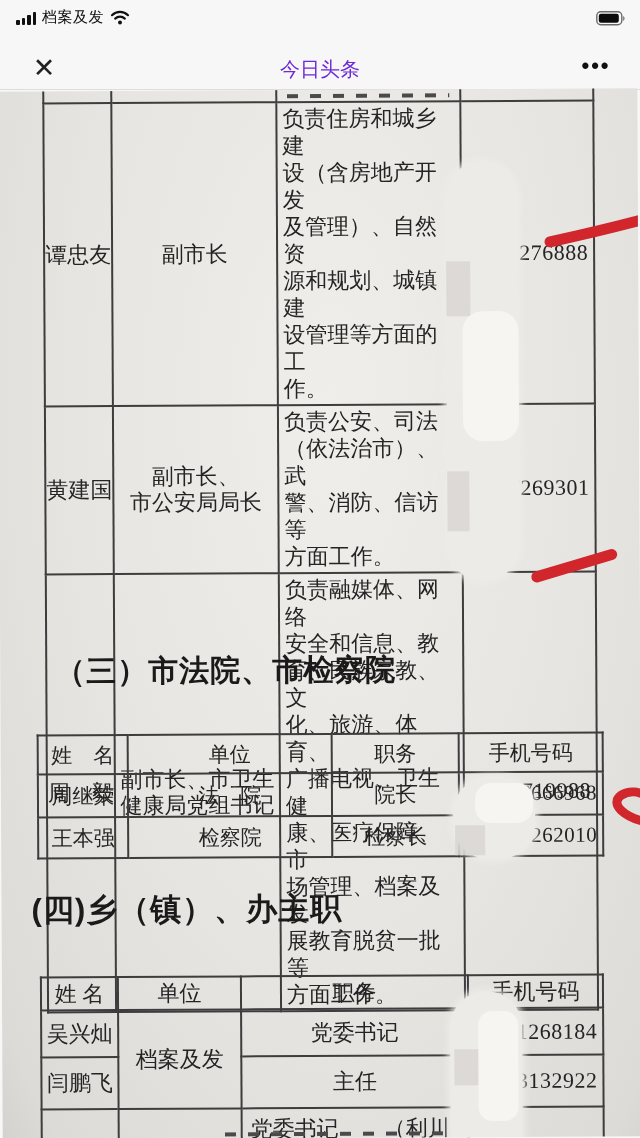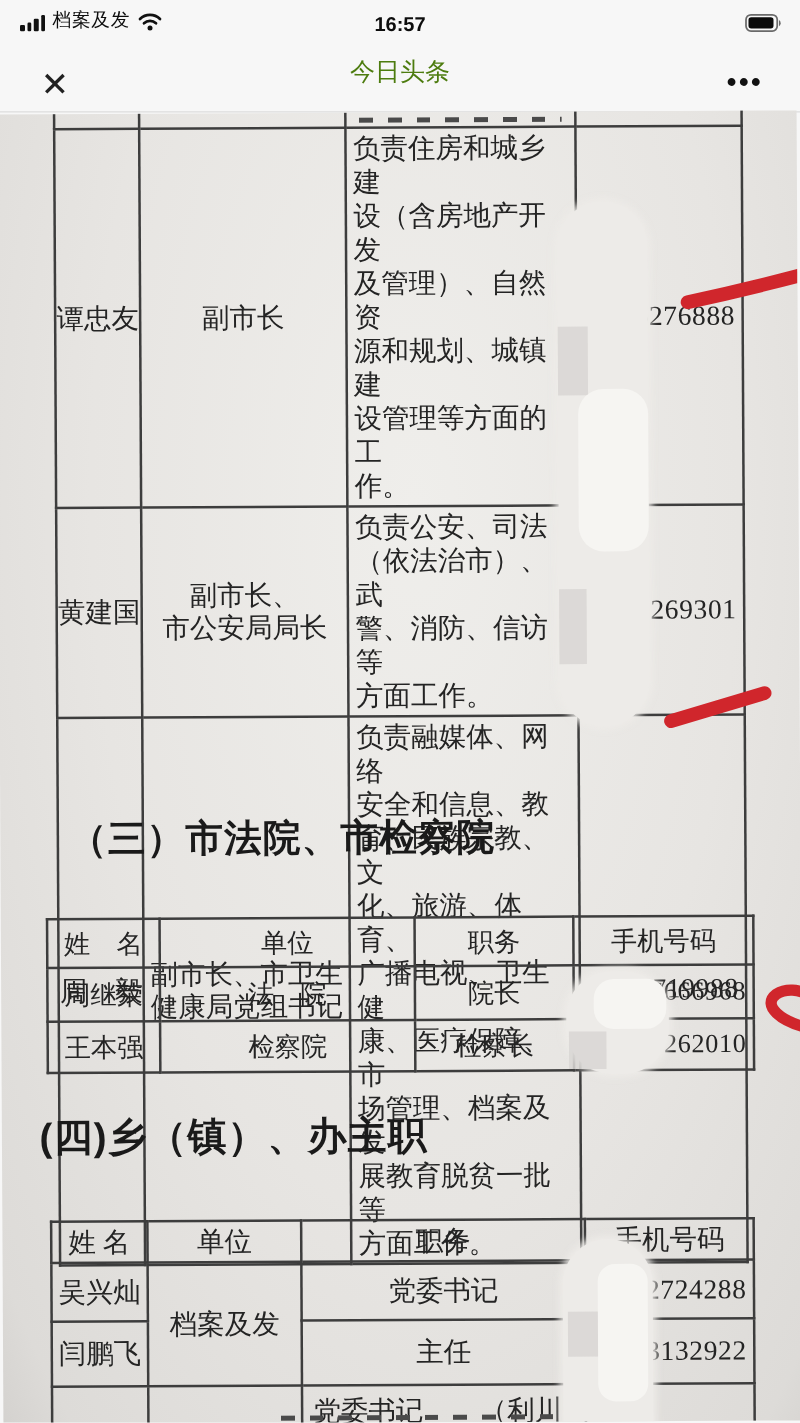--- a/index.html
+++ b/index.html
@@ -14,21 +14,21 @@
   .sig i { display:block; width:3.5px; background:#111; border-radius:1px; }
   .carrier { font-size:15px; line-height:15px; letter-spacing:0.5px; position:relative; top:-1px; }
   .sb-time { position:absolute; left:0; right:0; top:12px; text-align:center; font-size:16px; font-weight:bold; }
   .sb-batt { position:absolute; right:14px; top:11px; display:flex; align-items:center; }
 
   
   .nav-bar { position:absolute; left:0; top:44px; width:640px; height:46px; background:#f7f7f7;
     border-bottom:1px solid #ddd; }
   .nav-close { position:absolute; left:26px; top:6px; width:36px; height:36px; font-size:27px;
     font-weight:300; color:#222; line-height:36px; text-align:center; cursor:pointer; }
-  .nav-title { position:absolute; left:0; right:0; top:0; text-align:center; font-size:20px; color:#4d7c0f; }
+  .nav-title { position:absolute; left:0; right:0; top:12px; text-align:center; font-size:20px; color:#6d28d9; }
   .nav-more { position:absolute; right:22px; top:2px; width:44px; height:40px; font-size:22px; font-weight:bold;
     color:#111; letter-spacing:2px; line-height:40px; text-align:center; cursor:pointer; }
 
   
   .doc { position:absolute; left:0; top:90px; width:640px; height:1048px; overflow:hidden;
     background:radial-gradient(ellipse at 52% 30%, #efeeeb 0%, #e7e5e2 55%, #dddbd8 92%, #d4d2cf 100%);
     color:#242424; font-family:"Liberation Serif","DejaVu Serif",serif; transform:rotate(-0.3deg); }
   table { border-collapse:collapse; table-layout:fixed; position:absolute; }
   td { border:2px solid #3d3d3d; padding:0; vertical-align:middle; text-align:center; overflow:hidden; }
   .t1 { left:45px; top:-5px; width:550px; }
@@ -75,21 +75,20 @@
         <i style="height:10px"></i>
         <i style="height:13px"></i>
     </span>
     <span class="carrier">档案及发</span>
     <svg width="20" height="15" viewBox="0 0 20 15">
       <path d="M2 5.2 a11.5 11.5 0 0 1 16 0" fill="none" stroke="#111" stroke-width="2.2" stroke-linecap="round"></path>
       <path d="M5.2 8.6 a7 7 0 0 1 9.6 0" fill="none" stroke="#111" stroke-width="2.2" stroke-linecap="round"></path>
       <circle cx="10" cy="12.4" r="2" fill="#111"></circle>
     </svg>
   </div>
-  <div class="sb-time">16:57</div>
   <div class="sb-batt">
     <svg width="30" height="15" viewBox="0 0 30 15">
       <rect x="0.8" y="0.8" width="25" height="13" rx="4" fill="none" stroke="#6a6a6a" stroke-width="1.4"></rect>
       <rect x="2.8" y="2.8" width="20" height="9" rx="2.2" fill="#0b0b0b"></rect>
       <path d="M27.2 5 a3 3 0 0 1 0 5" fill="#6a6a6a"></path>
     </svg>
   </div>
 </div>
 
 <div class="nav-bar">
@@ -199,21 +198,21 @@
         <tr style="height:33px">
       <td>姓 名</td>
       <td>单位</td>
       <td>职务</td>
       <td>手机号码</td>
     </tr>
     <tr style="height:47px">
       <td>吴兴灿</td>
       <td rowspan="2">档案及发</td>
       <td>党委书记</td>
-      <td class="cell-phone">2724288</td>
+      <td class="cell-phone">1268184</td>
     </tr>
     <tr style="height:52px">
       <td>闫鹏飞</td>
       <td>主任</td>
       <td class="cell-phone">3132922</td>
     </tr>
     <tr style="height:52px">
       <td></td>
       <td></td>
       <td class="cell-job-partial">

